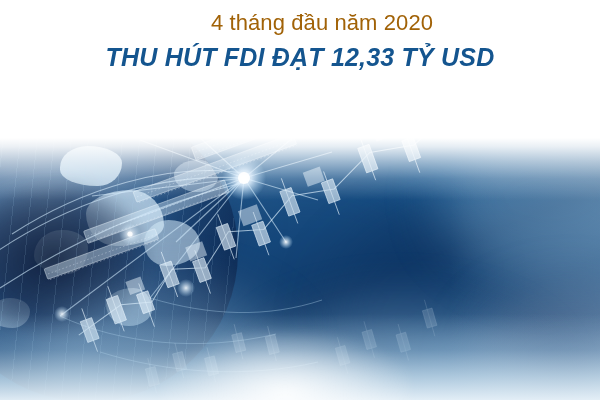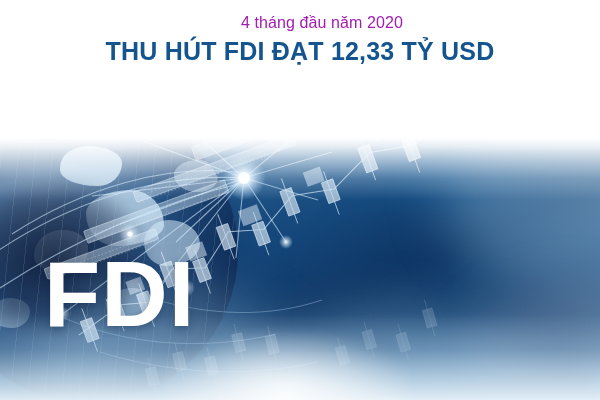--- a/index.html
+++ b/index.html
@@ -26,36 +26,37 @@
     position: absolute;
     left: 0;
     top: 0;
     width: 600px;
     z-index: 40;
     text-align: center;
     padding-top: 9px;
     box-sizing: border-box;
   }
   .kicker {
-    font-size: 16px;
+    font-size: 22px;
     line-height: 27px;
     font-weight: 400;
     letter-spacing: 0.1px;
-    color: #a21caf;
+    color: #a16207;
     white-space: nowrap;
     padding-left: 44px;
   }
   .headline {
     font-size: 25px;
     line-height: 29px;
     font-weight: 700;
     letter-spacing: 0.2px;
     color: #14558f;
     white-space: nowrap;
-    margin-top: 1px;
+    margin-top: 7px;
+    font-style: italic;
   }
   .lede {
     margin: 9px auto 0 auto;
     width: 566px;
     font-size: 14.1px;
     line-height: 21.5px;
     font-style: italic;
     font-weight: 400;
     color: #231f20;
     text-align: center;
@@ -408,20 +409,19 @@
           <rect x="79" y="-6" width="10" height="18"></rect>
       </g>
     </svg>
 
     <div class="right-haze"></div>
     <div class="bottom-wash"></div>
     <div class="bottom-flare"></div>
     <div class="top-fade"></div>
   </div>
 
-  <div class="fdi-word">FDI</div>
 
   <div class="header-block">
     <div class="kicker">4 tháng đầu năm 2020</div>
     <div class="headline">THU HÚT FDI ĐẠT 12,33 TỶ USD</div>
   </div>
 
 </div>
 
 </body></html>

